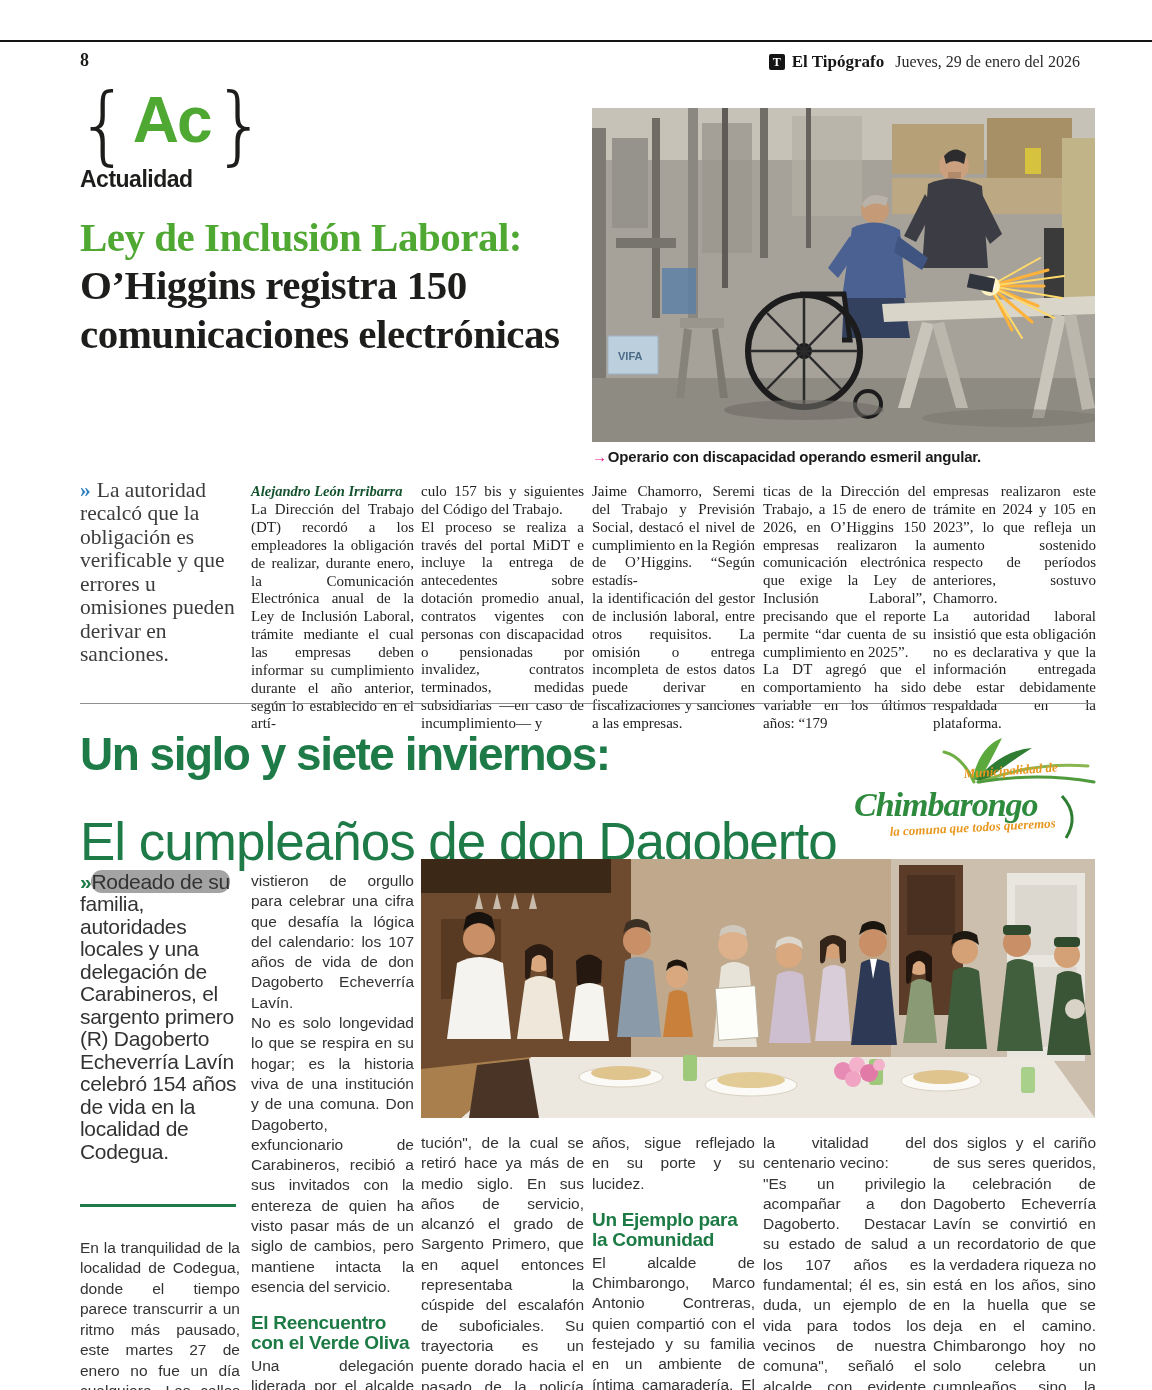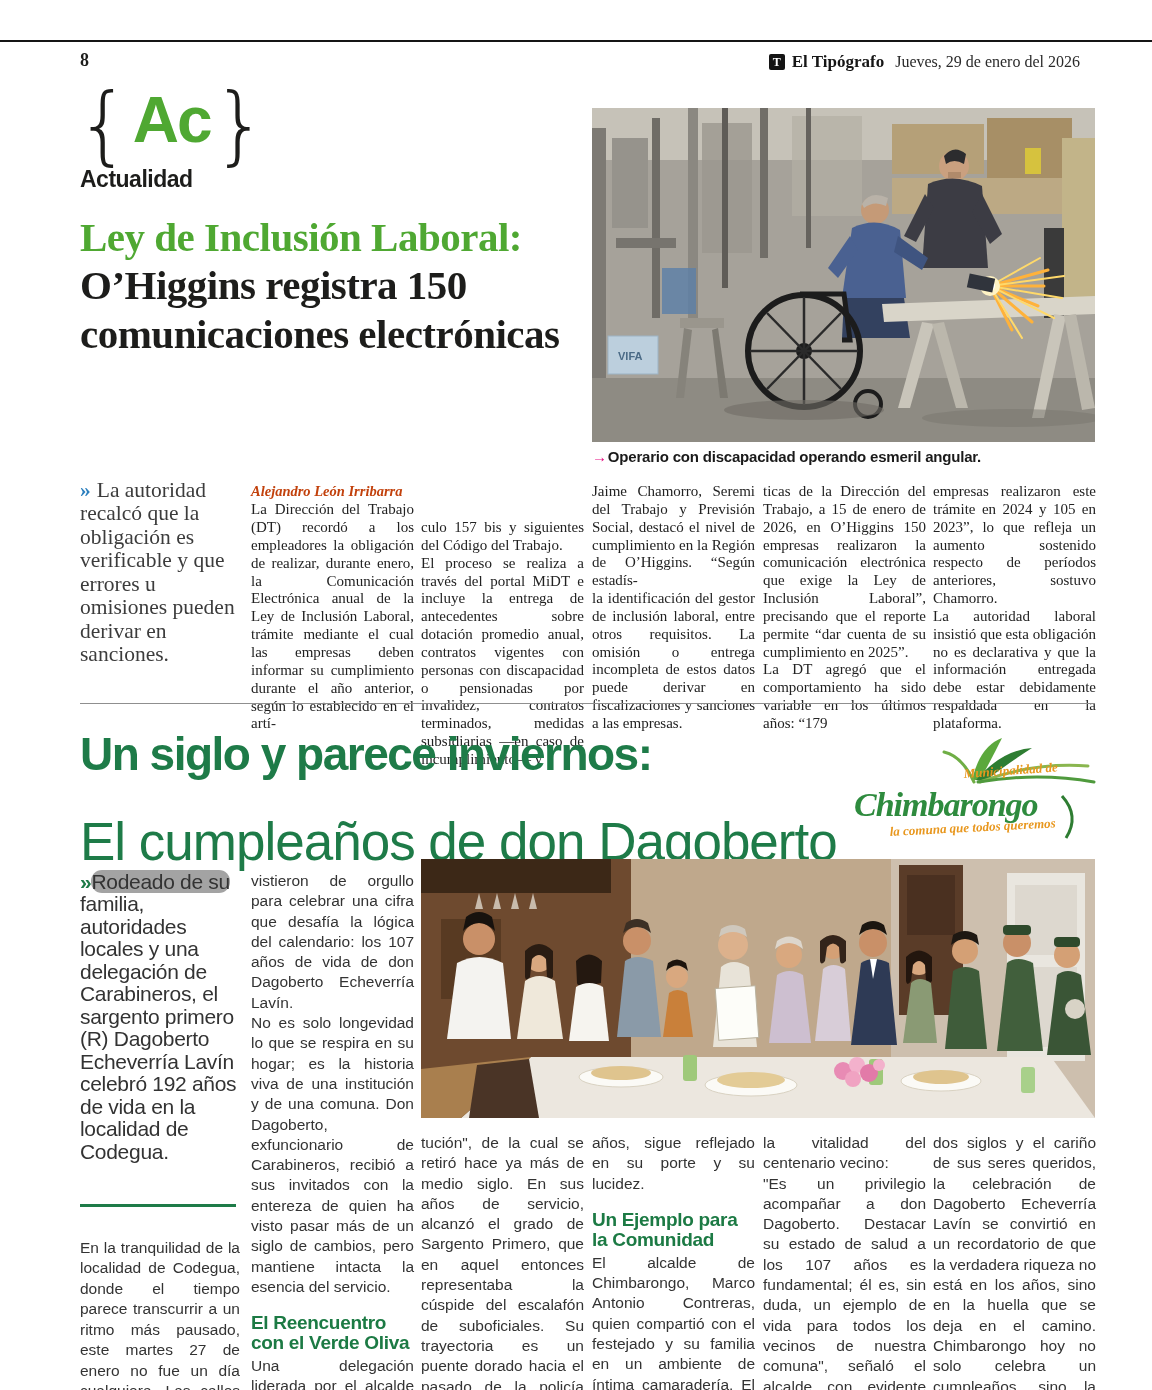--- a/index.html
+++ b/index.html
@@ -38,22 +38,22 @@
 
   
   .a1-lead { left: 80px; top: 479px; width: 160px; font-size: 21.5px; line-height: 1.09; color: #3c3c3c;
              font-family: "Liberation Serif", "DejaVu Serif", serif; }
   .a1-lead .qmark { color: #2b7fbe; font-weight: 700; margin-right: 6px; }
 
   
   .col { position: absolute; width: 163px; top: 483px; font-family: "Liberation Serif", "DejaVu Serif", serif;
          font-size: 15px; line-height: 1.19; color: #222; text-align: justify; }
   .col p { margin: 0; }
-  .byline { font-size: 14.5px; font-weight: 700; font-style: italic; color: #c2410c; margin-bottom: 1px; text-align: left; }
-  .c1 { left: 251px; } .c2 { left: 421px; margin-top: 36px; } .c3 { left: 592px; } .c4 { left: 763px; } .c5 { left: 933px; }
+  .byline { font-size: 14.5px; font-weight: 700; font-style: italic; color: #14532d; margin-bottom: 1px; text-align: left; }
+  .c1 { left: 251px; } .c2 { left: 421px; } .c3 { left: 592px; } .c4 { left: 763px; } .c5 { left: 933px; }
 
   
   .article-divider { left: 80px; top: 703px; width: 1015px; height: 1px; background: #8f8f8f; }
 
   
   .a2-headline { left: 80px; top: 730px; width: 780px; line-height: 1.05; }
   .a2-hl-bold  { font-size: 46px; font-weight: 800; color: #1e7b48; letter-spacing: -1.5px; }
   .a2-hl-light { font-size: 53px; font-weight: 400; color: #1e7b48; letter-spacing: -1px; margin-top: 36px; }
 
   
@@ -220,21 +220,21 @@
     <p>La DT agregó que el comportamiento ha sido variable en los últimos años: “179</p>
   </div>
   <div class="col c5">
     <p>empresas realizaron este trámite en 2024 y 105 en 2023”, lo que refleja un aumento sostenido respecto de períodos anteriores, sostuvo Chamorro.</p>
     <p>La autoridad laboral insistió que esta obligación no es declarativa y que la información entregada debe estar debidamente respaldada en la plataforma.</p>
   </div>
 
   <div class="abs article-divider"></div>
 
   <h1 class="abs a2-headline">
-    <div class="a2-hl-bold">Un siglo y parece inviernos:</div>
+    <div class="a2-hl-bold">Un siglo y siete inviernos:</div>
     <div class="a2-hl-light">El cumpleaños de don Dagoberto</div>
   </h1>
 
   <div class="abs logo-chimbarongo">
     <svg width="248" height="112" viewBox="0 0 248 112" xmlns="http://www.w3.org/2000/svg">
 
       <g fill="none" stroke-linecap="round">
         <path d="M120 44 Q128 10 150 2 Q138 26 128 44" fill="#5ba83c"></path>
         <path d="M124 44 Q150 14 180 12 Q152 30 132 46" fill="#2e7d32"></path>
         <path d="M128 46 Q180 26 236 30" stroke="#8ab64f" stroke-width="3"></path>
@@ -242,21 +242,21 @@
         <path d="M122 46 Q110 20 92 16" stroke="#6fae45" stroke-width="3"></path>
       </g>
       <text x="112" y="42" font-size="13" font-style="italic" font-weight="700" fill="#e8971e" font-family="Liberation Serif, serif" transform="rotate(-4 112 42)">Municipalidad de</text>
       <text x="2" y="80" font-size="34" font-style="italic" font-weight="700" fill="#2e8b3e" font-family="Liberation Serif, serif" letter-spacing="-1">Chimbarongo</text>
       <text x="38" y="100" font-size="13" font-style="italic" font-weight="700" fill="#e8971e" font-family="Liberation Serif, serif" transform="rotate(-3 38 100)">la comuna que todos queremos</text>
       <path d="M210 60 Q228 80 214 102" stroke="#2e7d32" stroke-width="3" fill="none"></path>
     </svg>
   </div>
 
   <div class="abs a2-lead">
-    <span class="qmark">»</span><span class="hilite">Rodeado de su</span><span> familia, autoridades locales y una delegación de Carabineros, el sargento primero (R) Dagoberto Echeverría Lavín celebró 192 años de vida en la localidad de Codegua.</span>
+    <span class="qmark">»</span><span class="hilite">Rodeado de su</span><span> familia, autoridades locales y una delegación de Carabineros, el sargento primero (R) Dagoberto Echeverría Lavín celebró 154 años de vida en la localidad de Codegua.</span>
   </div>
   <div class="abs a2-rule"></div>
   <div class="abs a2-intro">En la tranquilidad de la localidad de Codegua, donde el tiempo parece transcurrir a un ritmo más pausado, este martes 27 de enero no fue un día cualquiera. Las calles de Chimbarongo se</div>
 
   <div class="abs photo2">
     <svg width="674" height="259" viewBox="0 0 674 259" xmlns="http://www.w3.org/2000/svg">
       <rect width="674" height="259" fill="#b99f85"></rect>
       <rect width="210" height="259" fill="#6e4a2f"></rect>
       <rect x="210" width="260" height="259" fill="#bfa88c"></rect>
       <rect x="470" width="204" height="259" fill="#cdbfae"></rect>

